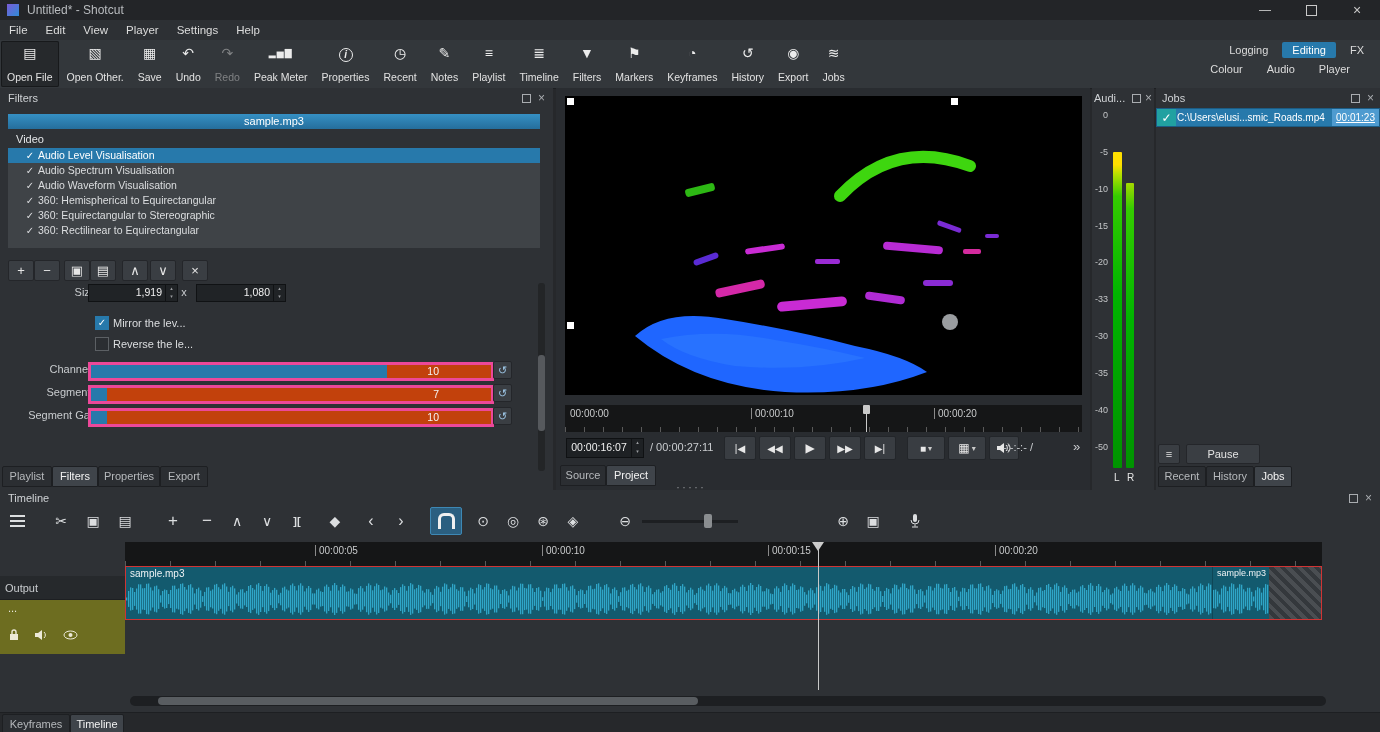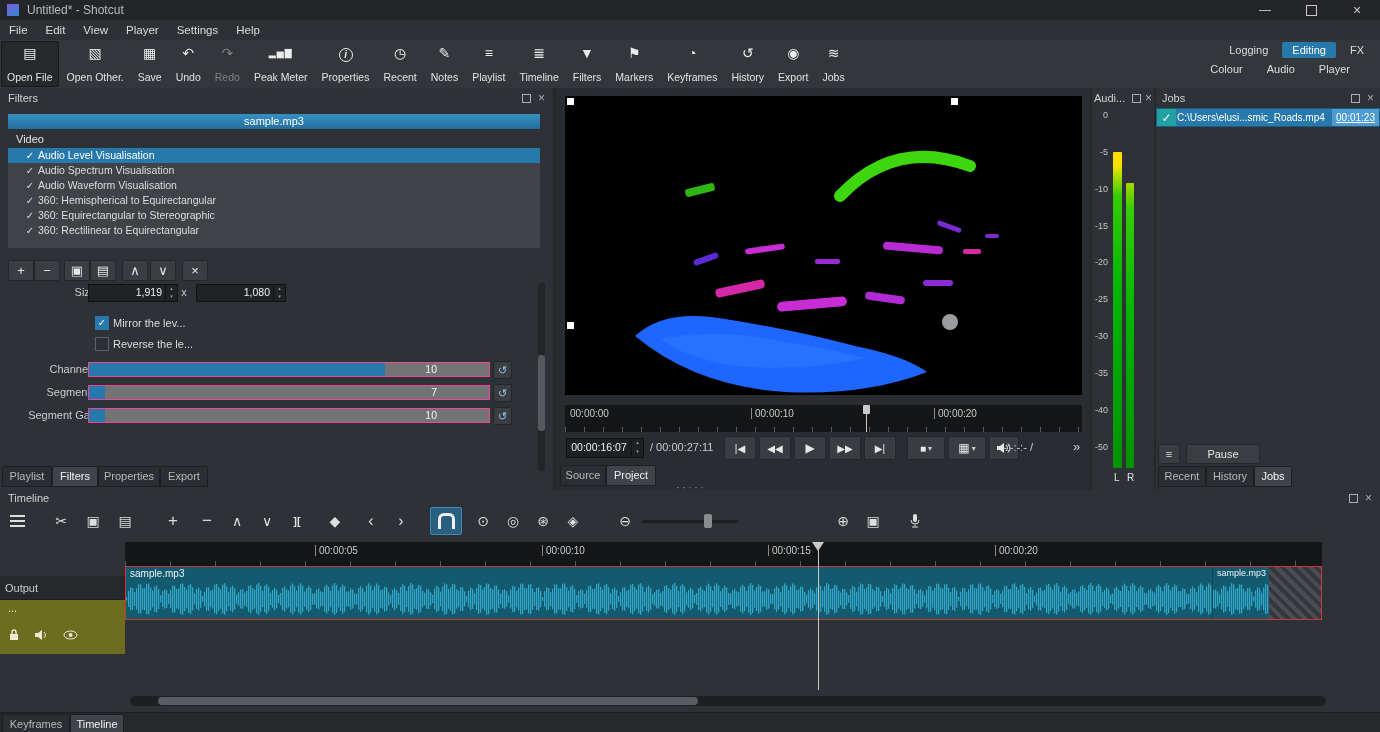--- a/index.html
+++ b/index.html
@@ -49,21 +49,21 @@
          background:#3a3e43;border:1px solid #24262a;border-radius:2px;color:#e6e6e6;font-size:13px;}
   .slabel{position:absolute;width:80px;text-align:right;color:#c9cccf;font-size:11px;padding-left:16px;}
   .numbox{position:absolute;height:16px;background:#202326;border:1px solid #101214;display:flex;}
   .numbox .nval{flex:1;text-align:right;padding:0 3px;line-height:15px;color:#f0f0f0;font-size:10.5px;}
   .spincol{width:11px;border-left:1px solid #101214;display:flex;flex-direction:column;}
   .spincol span{flex:1;font-size:5px;line-height:7px;text-align:center;color:#9a9da0;}
   .cb{position:absolute;width:12px;height:12px;border:1px solid #5c6064;background:#2b2e32;text-align:center;
       font-size:10px;line-height:12px;color:#fff;}
   .cb.checked{background:#2779ab;border-color:#2779ab;}
   .cblabel{position:absolute;color:#dcdee0;font-size:11px;}
-  .pslider{position:absolute;left:88px;width:400px;height:13px;background:#737373;border:1px solid #ec4899;}
+  .pslider{position:absolute;left:88px;width:400px;height:13px;background:#c2410c;border:3px solid #ec4899;}
   .pfill{position:absolute;left:0;top:0;bottom:0;background:#2779ab;}
   .pval{position:absolute;right:52px;top:0;line-height:13px;color:#f4f4f4;font-size:10.5px;}
   .reset{position:absolute;left:493px;width:17px;height:16px;background:#3a3e43;border:1px solid #24262a;border-radius:2px;
          color:#9ec7e8;font-size:11px;display:flex;align-items:center;justify-content:center;}
   .vsb{position:absolute;left:538px;top:195px;width:7px;height:188px;background:#232527;border-radius:3px;}
   .vsb .thumb{position:absolute;left:0;width:7px;top:72px;height:76px;background:#56595d;border-radius:3px;}
   
   .video{position:absolute;left:9px;top:8px;width:517px;height:299px;background:#000;}
   .handle{position:absolute;width:7px;height:7px;background:#fff;}
   .ruler{position:absolute;background:#151617;overflow:hidden;}
@@ -403,21 +403,21 @@
       <span class="float-icos" style="gap:4px;">
         <span class="ico-float"></span>
         <span class="ico-close">×</span>
       </span>
     </div>
     <span class="scale-num" style="top:22px;">0</span>
     <span class="scale-num" style="top:59px;">-5</span>
     <span class="scale-num" style="top:96px;">-10</span>
     <span class="scale-num" style="top:133px;">-15</span>
     <span class="scale-num" style="top:169px;">-20</span>
-    <span class="scale-num" style="top:206px;">-25</span>
+    <span class="scale-num" style="top:206px;">-33</span>
     <span class="scale-num" style="top:243px;">-30</span>
     <span class="scale-num" style="top:280px;">-35</span>
     <span class="scale-num" style="top:317px;">-40</span>
     <span class="scale-num" style="top:354px;">-50</span>
     <div class="mbar" style="left:21px;top:64px;width:9px;height:316px;
          background:linear-gradient(to bottom,#ffe000 0%,#ffe000 4%,#b8e000 7%,#35cc00 14%,#00b400 45%,#009300 100%);"></div>
     <div class="mbar" style="left:34px;top:95px;width:8px;height:285px;
          background:linear-gradient(to bottom,#a5d800 0%,#35cc00 9%,#00b400 48%,#009300 100%);"></div>
     <span class="chlabel" style="left:22px;top:384px;">L</span>
     <span class="chlabel" style="left:35px;top:384px;">R</span>

